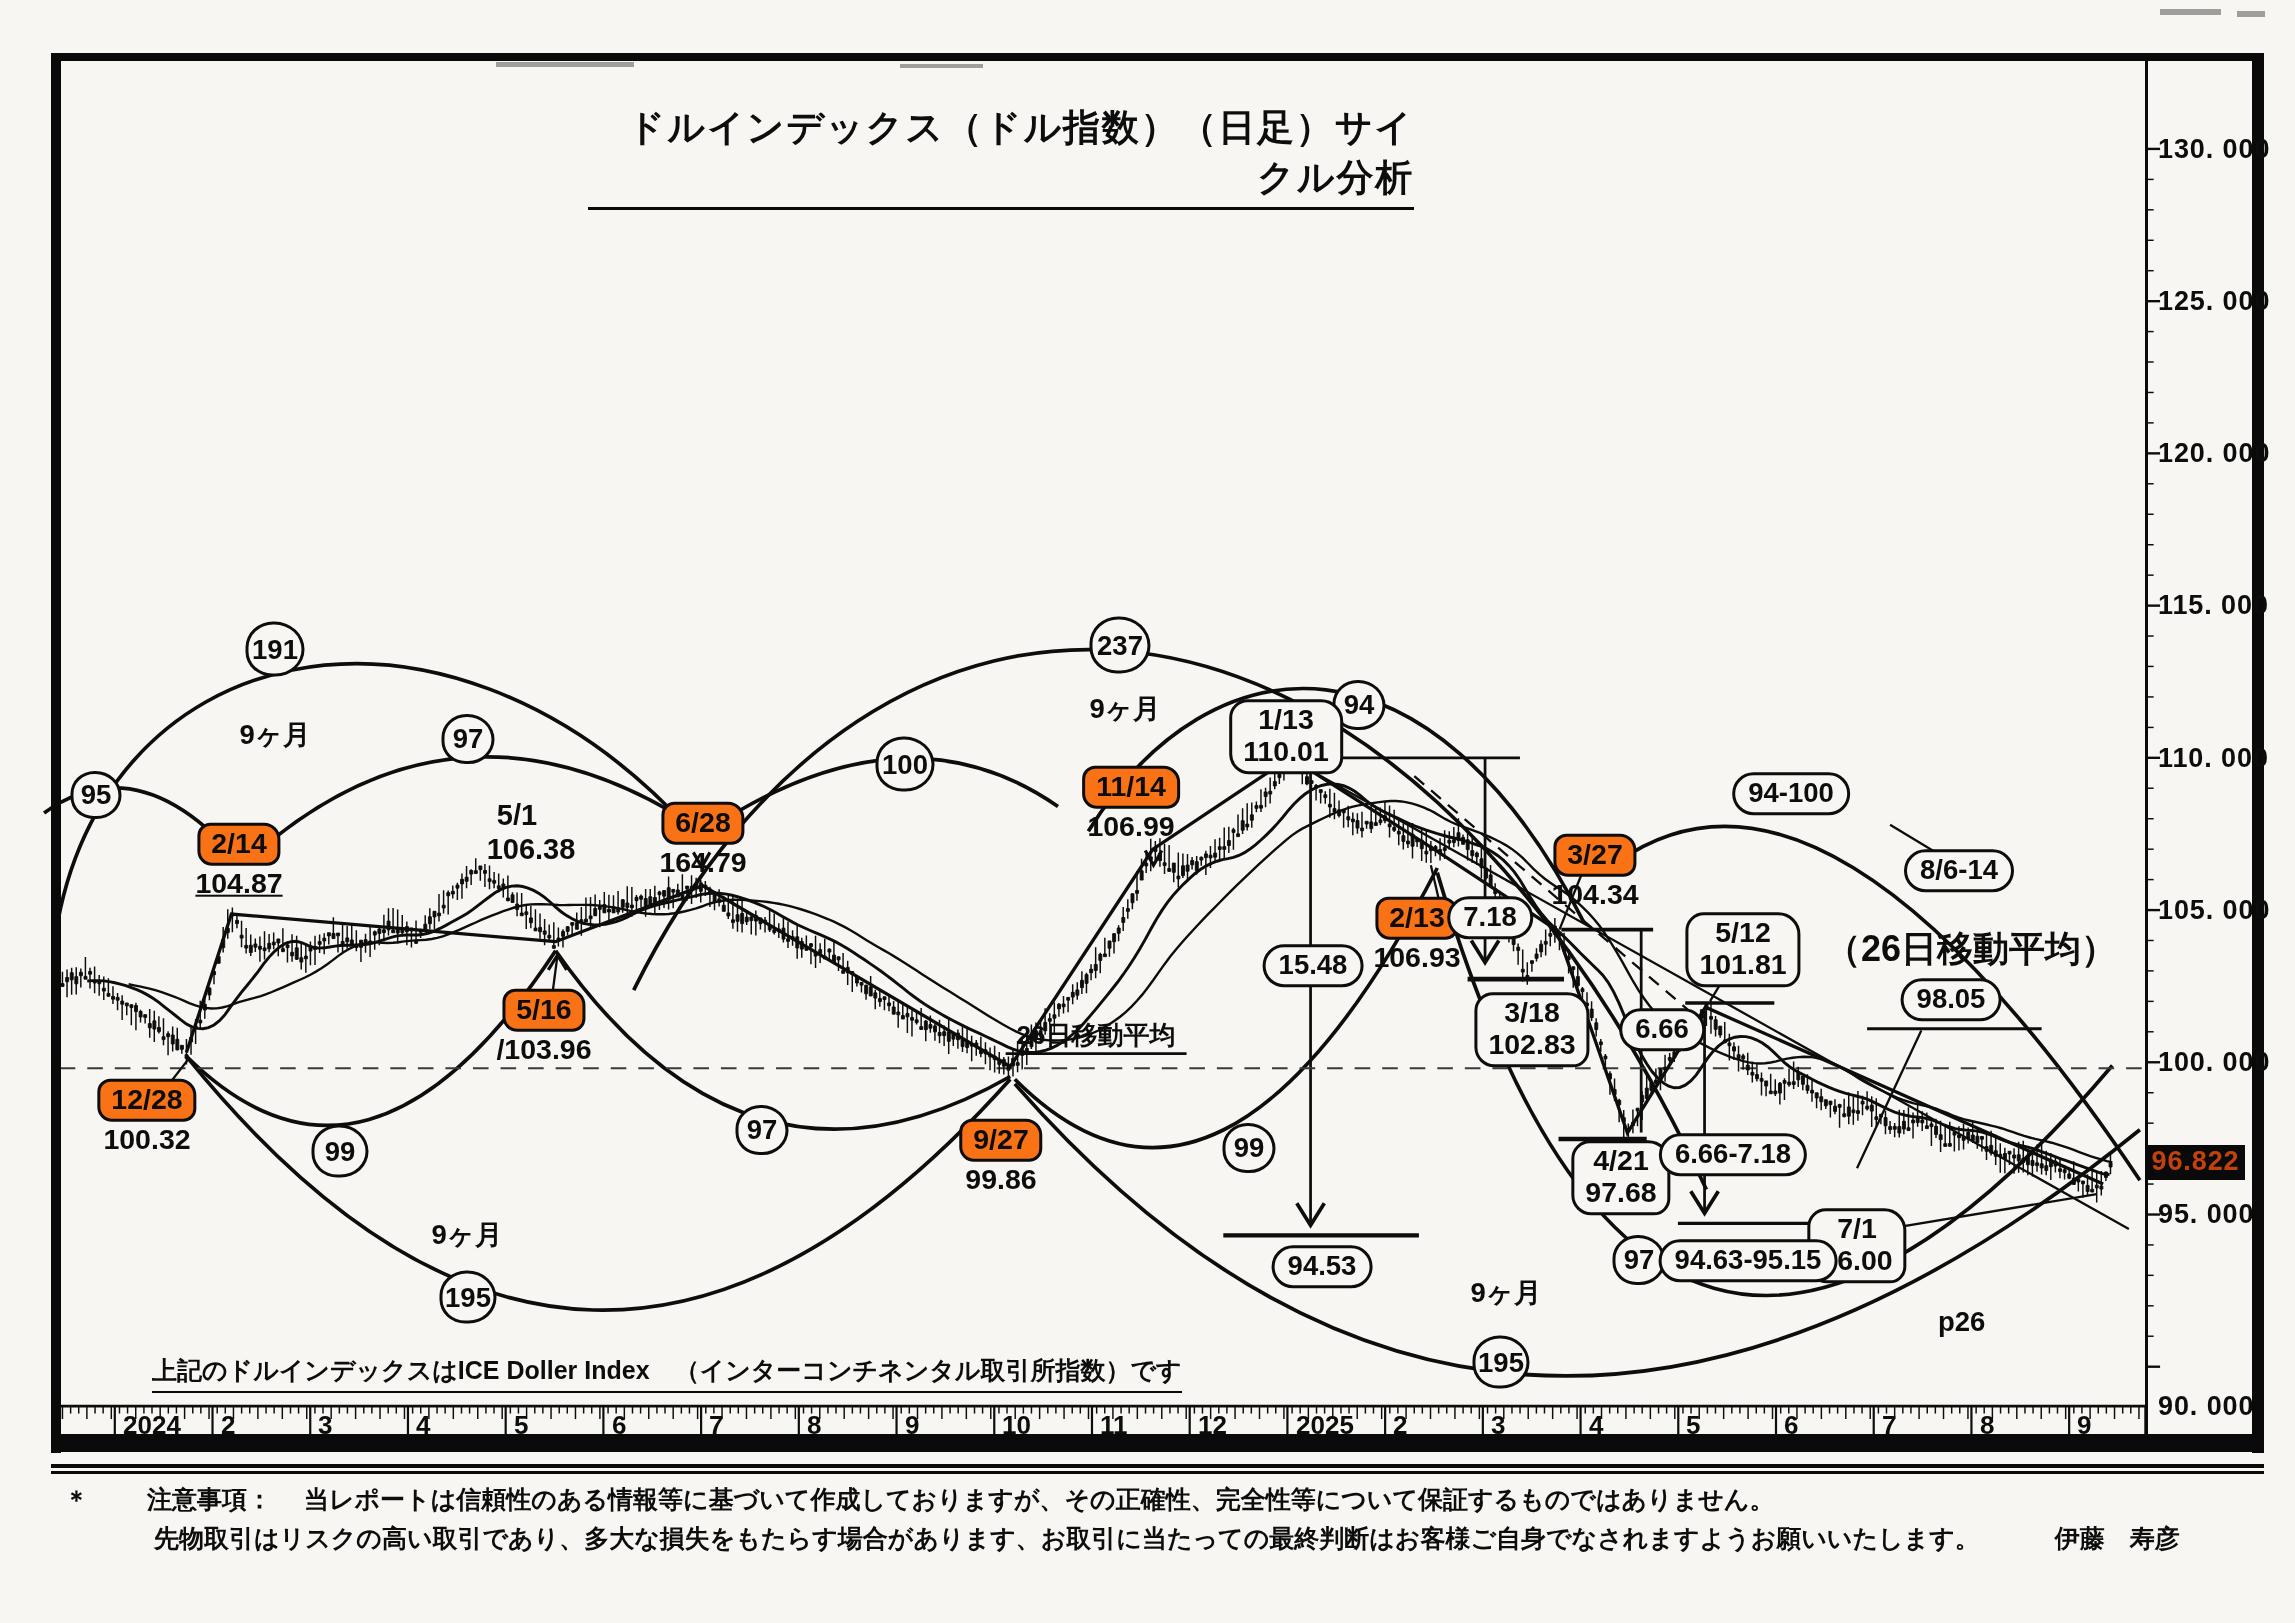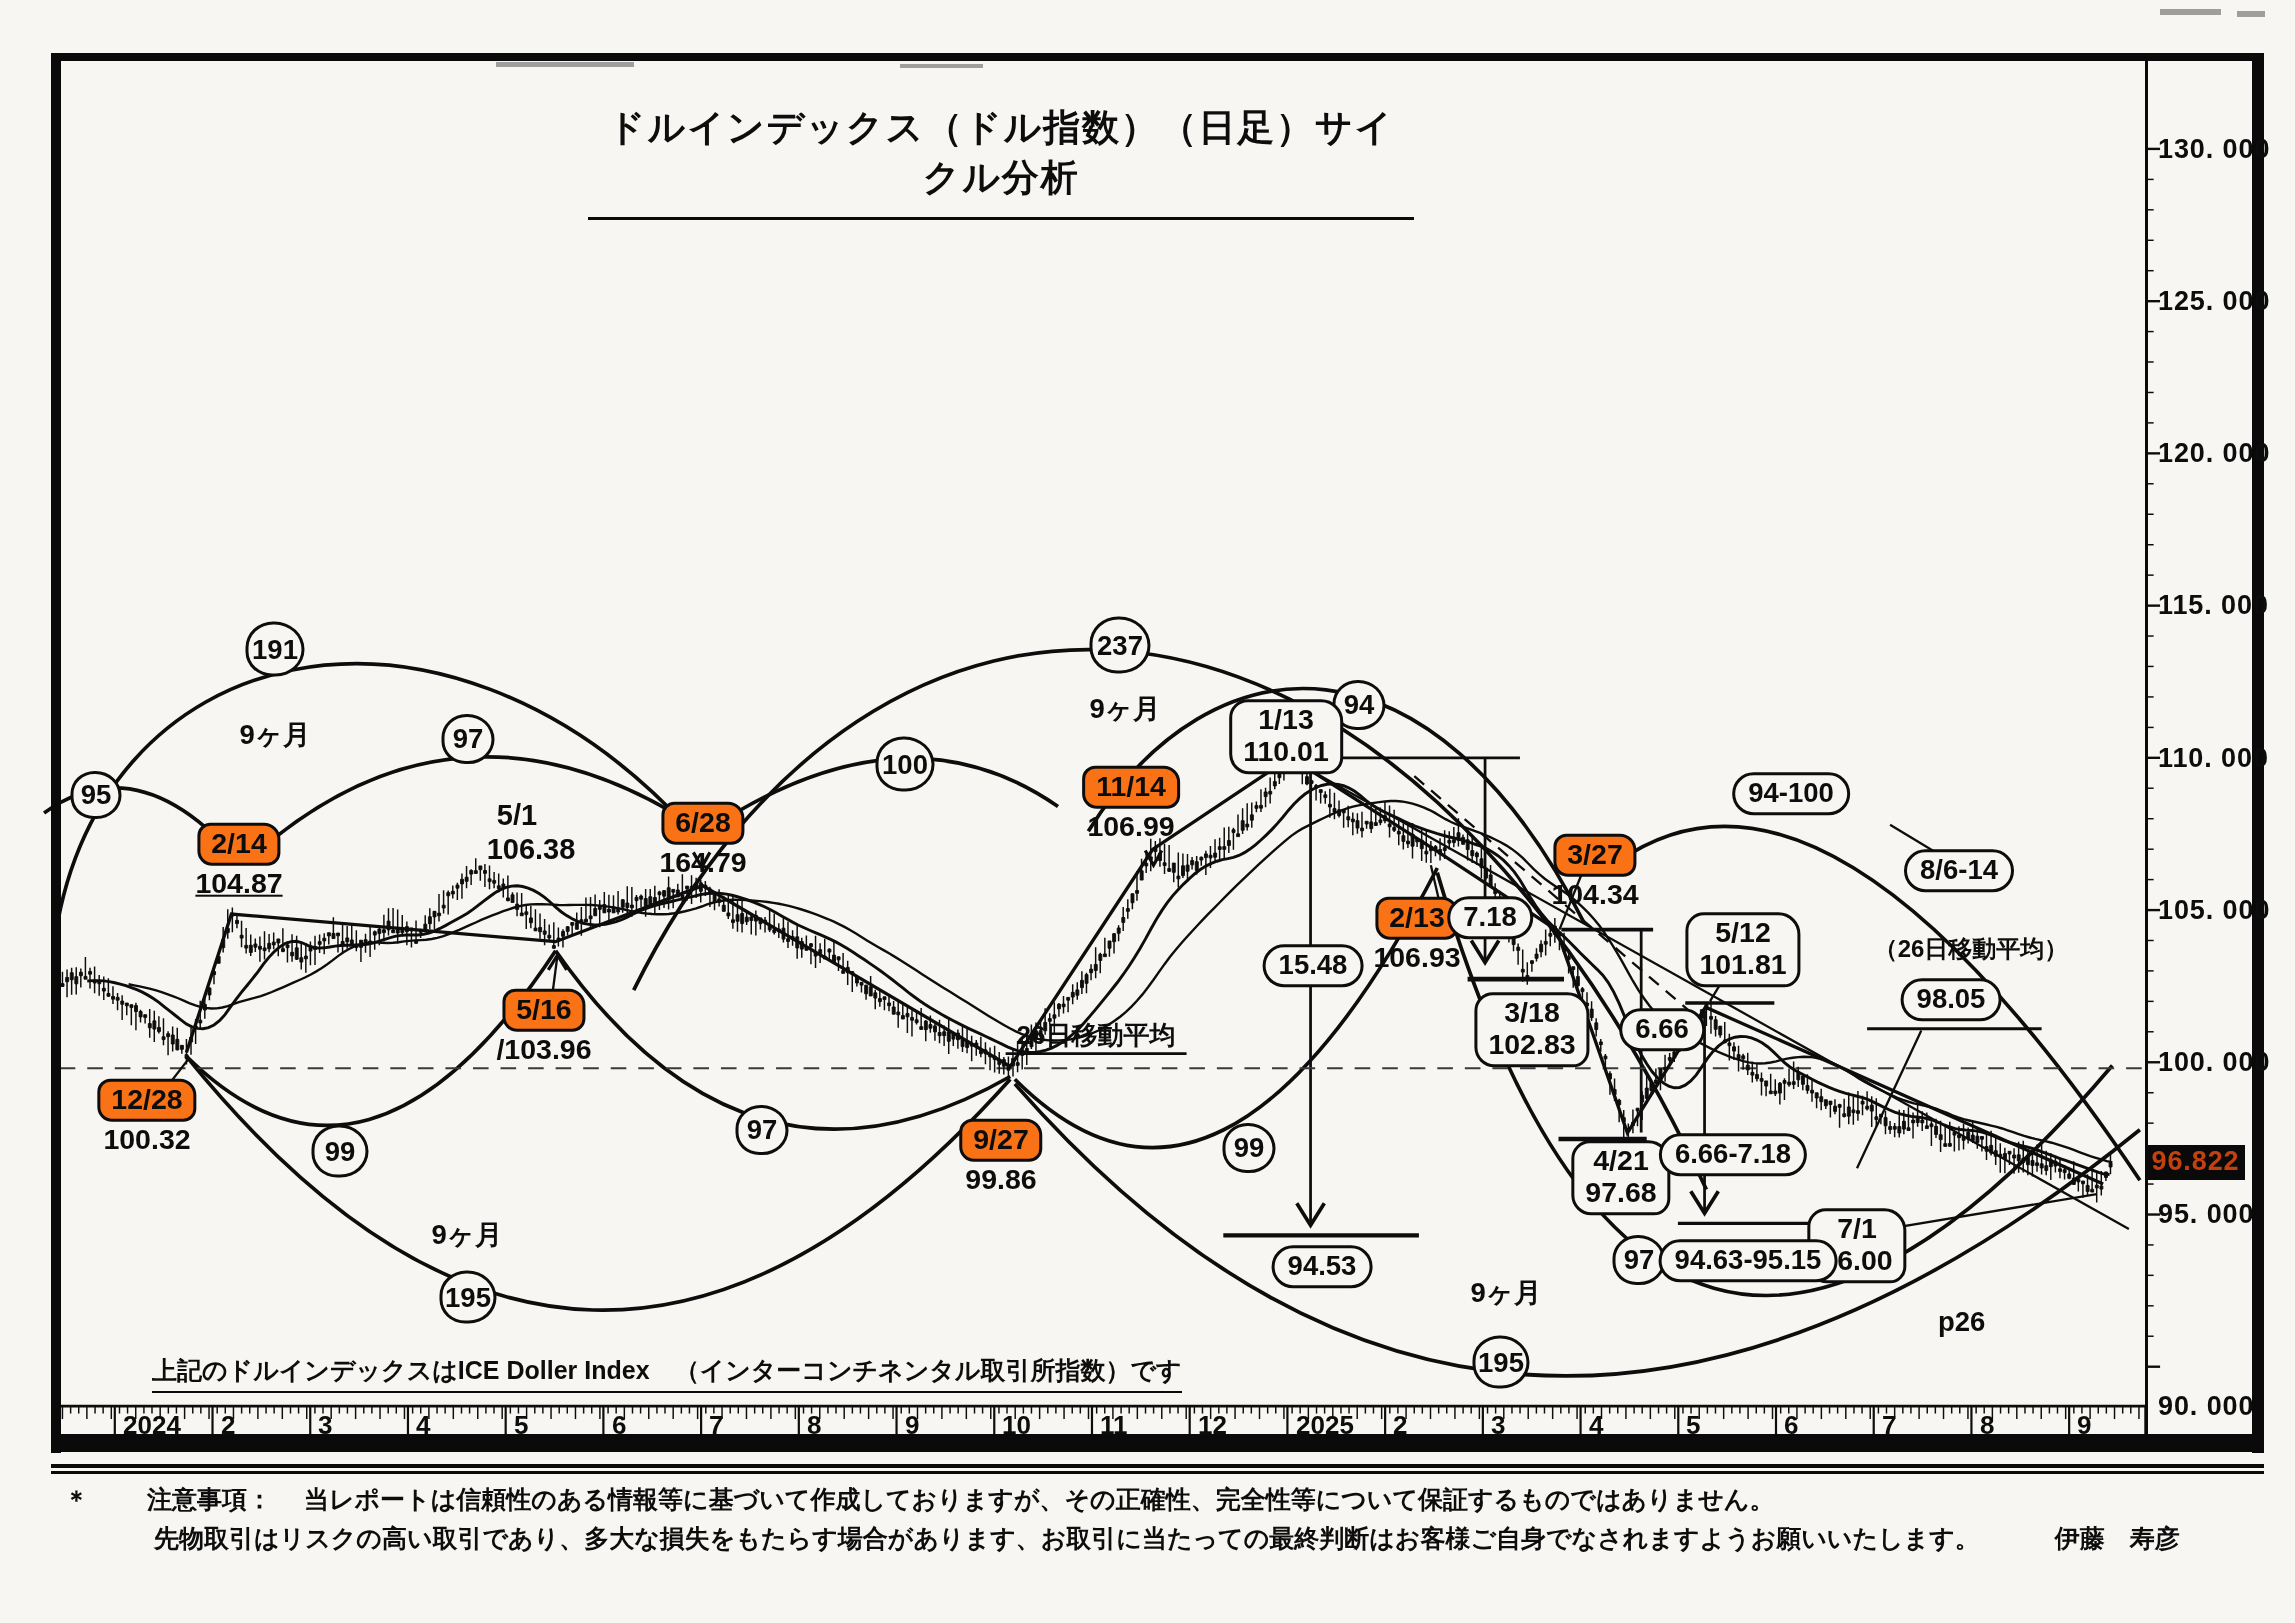--- a/index.html
+++ b/index.html
@@ -2,23 +2,23 @@
 <html style="font-size:14.7px"><head>
 <meta charset="utf-8">
 <style>
   html,body{margin:0;padding:0;background:#e9e7e2;}
   *{box-sizing:border-box;}
   #page{position:relative;width:2296px;height:1624px;background:#f7f6f2;
         font-family:"Liberation Sans","DejaVu Sans",sans-serif;color:#0d0d0d;overflow:hidden;}
   #plot-svg{position:absolute;left:0;top:0;z-index:1;}
   
   .frame{position:absolute;background:#0a0a0a;z-index:3;}
-  #title{position:absolute;left:588px;top:103px;width:826px;text-align:center;
+  #title{position:absolute;left:588px;top:103px;width:826px;text-align:right;
          font-size:37px;font-weight:bold;letter-spacing:1.8px;border-bottom:3.7px solid #0a0a0a;
-         padding-bottom:14px;z-index:6;}
+         padding-bottom:4px;z-index:6;}
   #overlay{position:absolute;left:0;top:0;width:2296px;height:1624px;z-index:5;}
   .circle{position:absolute;transform:translate(-50%,-50%);border:3.2px solid #0d0d0d;
           border-radius:48% 52% 50% 46%;background:#f7f6f2;display:flex;align-items:center;
           justify-content:center;font-weight:bold;font-size:27.5px;}
   .datebox{position:absolute;transform:translate(-50%,-50%);text-align:center;}
   .datebox .db{display:inline-block;border:3.2px solid #0d0d0d;border-radius:13px 16.5px 13px 14.7px;
           background:#f97316;padding:0.9px 11px 2.8px 11px;font-weight:bold;font-size:28.5px;}
   .datebox .dv{font-weight:bold;font-size:28.5px;margin-top:0.9px;}
   .capsule{position:absolute;transform:translate(-50%,-50%);border:3.2px solid #0d0d0d;
           border-radius:24px;background:#f7f6f2;padding:1.8px 13px 3.7px 13px;font-weight:bold;font-size:27.5px;z-index:6;}
@@ -465,21 +465,21 @@
       <div class="capsule" style="left: 1791px; top: 794px;">94-100</div>
       <div class="capsule" style="left: 1959px; top: 871px;">8/6-14</div>
       <div class="capsule" style="left: 1951px; top: 1000px;">98.05</div>
       <div class="txt" style="left: 275px; top: 735px; font-size: 27.5px;">9ヶ月</div>
       <div class="txt" style="left: 1125px; top: 709px; font-size: 27.5px;">9ヶ月</div>
       <div class="txt" style="left: 467px; top: 1235px; font-size: 27.5px;">9ヶ月</div>
       <div class="txt" style="left: 1506px; top: 1293px; font-size: 27.5px;">9ヶ月</div>
       <div class="txt" style="left: 517px; top: 815px; font-size: 29px;">5/1</div>
       <div class="txt" style="left: 531px; top: 849px; font-size: 29px;">106.38</div>
       <div class="txt" style="left: 1096px; top: 1035px; font-size: 26px;">26日移動平均</div>
-      <div class="txt" style="left: 1971px; top: 949px; font-size: 24px;">（26日移動平均）</div>
+      <div class="txt" style="left: 1971px; top: 949px; font-size: 36px;">（26日移動平均）</div>
       <div class="ylab" style="left: 2158px; top: 149px;">130. 000</div>
       <div class="ylab" style="left: 2158px; top: 301px; text-align: center;">125. 000</div>
       <div class="ylab" style="left: 2158px; top: 453px;">120. 000</div>
       <div class="ylab" style="left: 2158px; top: 605px;">115. 000</div>
       <div class="ylab" style="left: 2158px; top: 758px;">110. 000</div>
       <div class="ylab" style="left: 2158px; top: 910px;">105. 000</div>
       <div class="ylab" style="left: 2158px; top: 1062px;">100. 000</div>
       <div class="ylab" style="left: 2158px; top: 1214px;">95. 000</div>
       <div class="ylab" style="left: 2158px; top: 1406px;">90. 000</div>
       <div class="mlab" style="left: 123px; top: 1410px;">2024</div>

